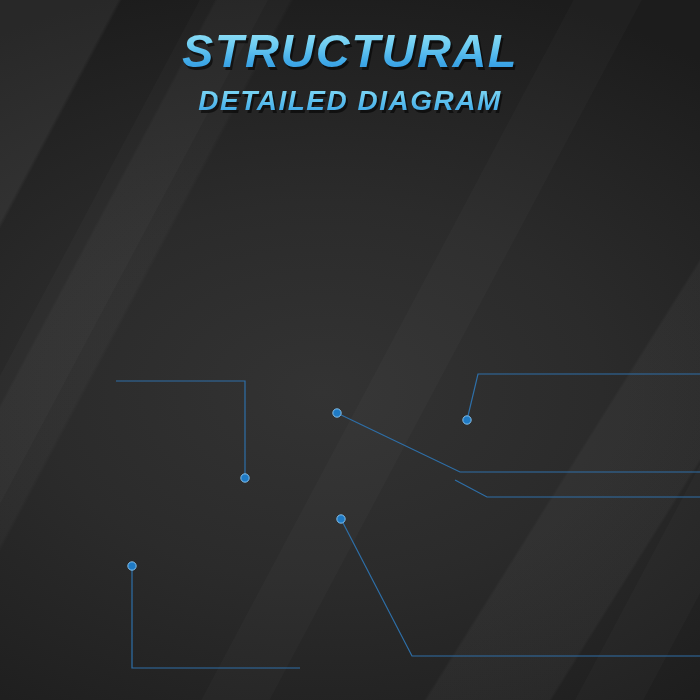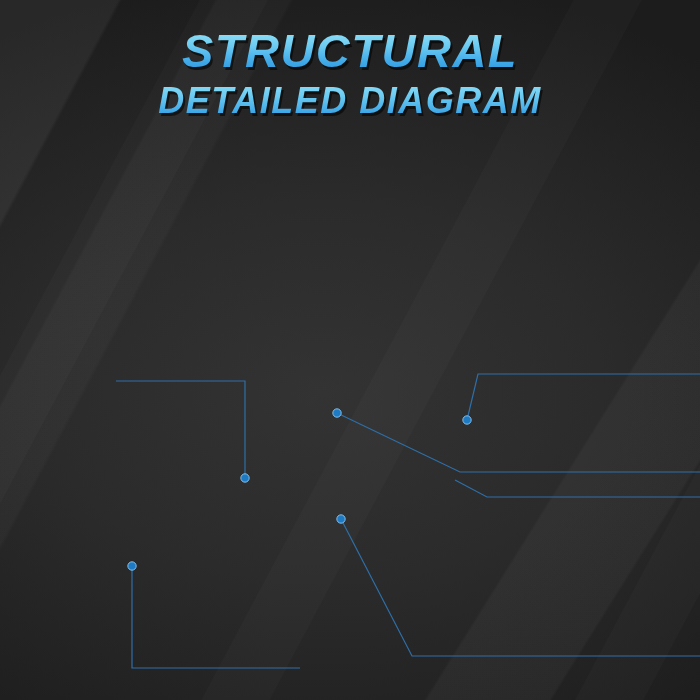--- a/index.html
+++ b/index.html
@@ -47,21 +47,21 @@
     font-size: 47px;
     line-height: 50px;
     letter-spacing: 1.5px;
     background: linear-gradient(180deg, #9fe6f7 0%, #6ecdf2 38%, #3fa9e8 72%, #2e8fd8 100%);
     -webkit-background-clip: text;
     background-clip: text;
     color: transparent;
     -webkit-text-fill-color: transparent;
     filter: drop-shadow(2px 3px 0px rgba(0,0,0,0.55));
   }
-  .title-line.second { font-size: 36px; }
+  .title-line.second { font-size: 28px; }
 
   
   .connectors { position:absolute; inset:0; z-index: 5; pointer-events:none; }
 </style>
 </head>
 <body>
 
 <div id="stage">
 
   

